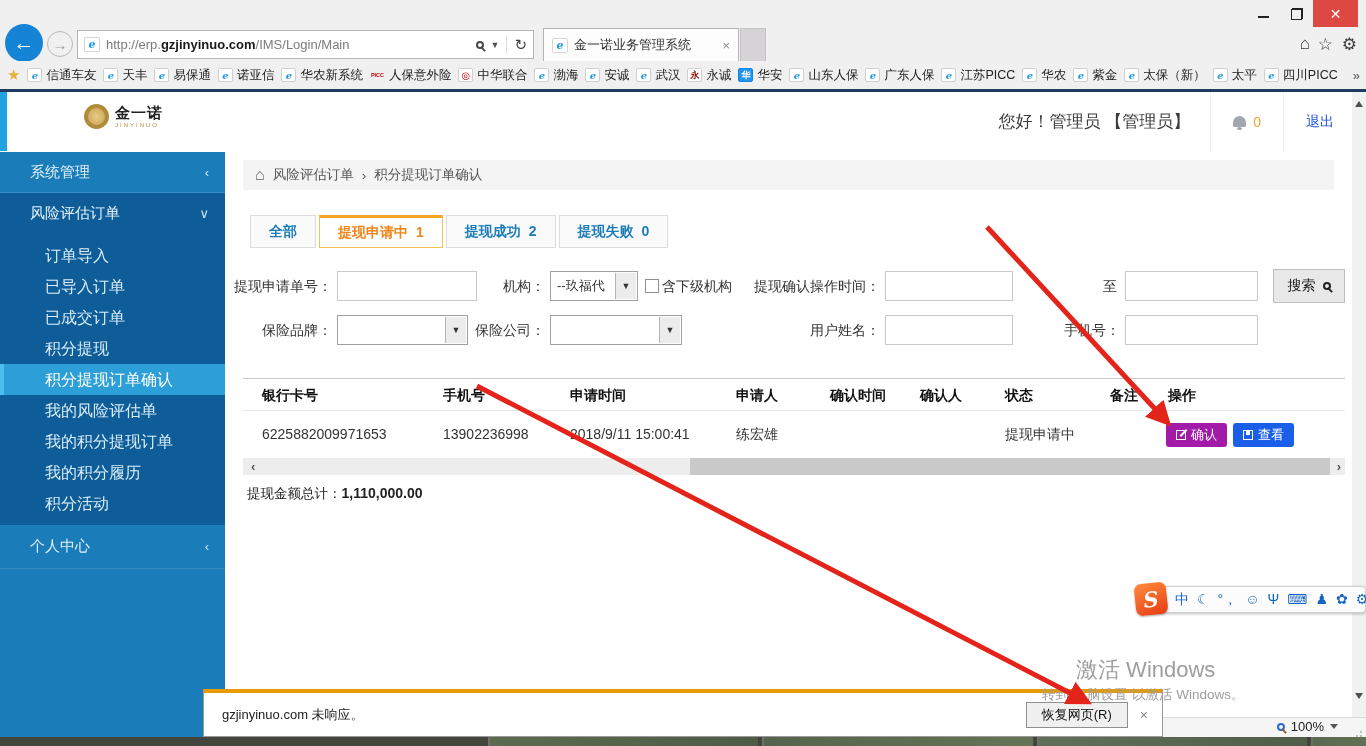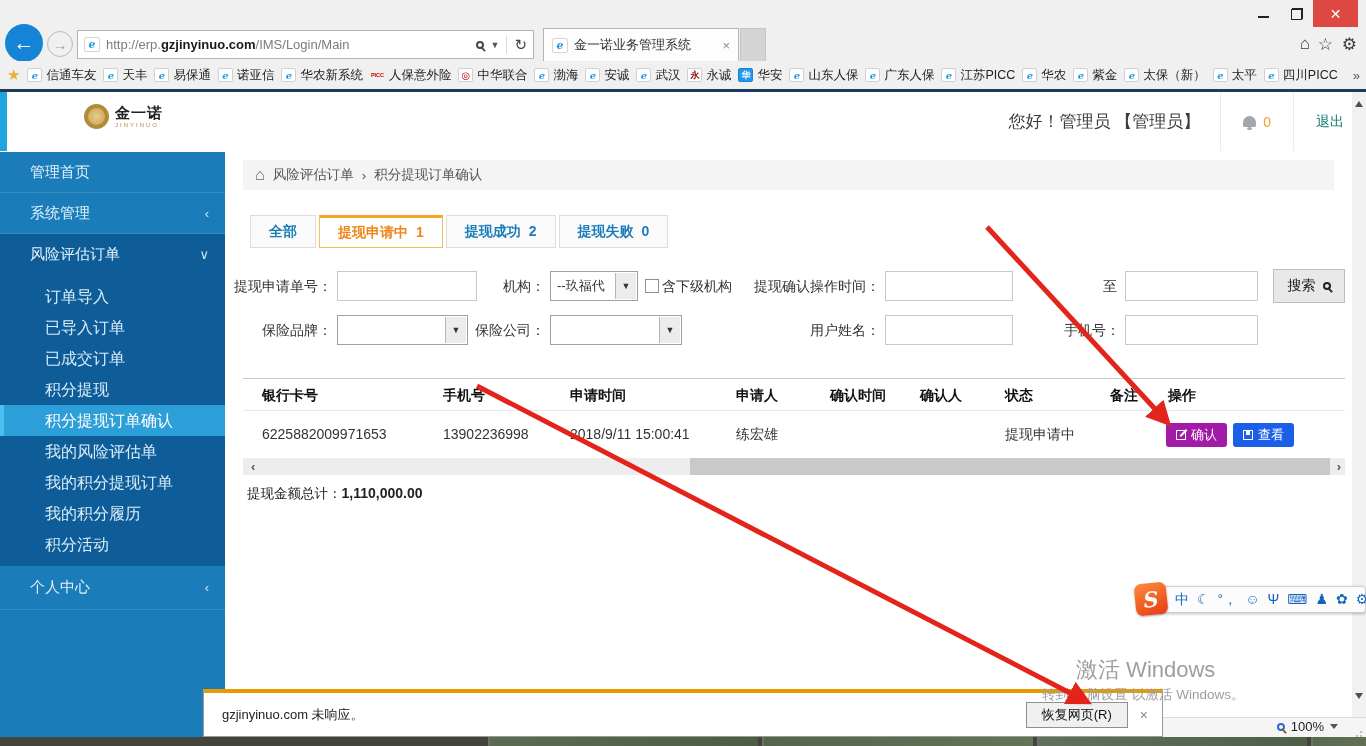--- a/index.html
+++ b/index.html
@@ -44,34 +44,34 @@
   .fi-zh { color:#c40000; font-style:normal; font-size:10px; }
   .fi-yc { color:#8b0000; font-style:normal; font-size:9px; font-family:"Liberation Sans",sans-serif; }
   .fi-ha { background:#2196f0; border-color:#1a84d6; color:#fff; font:700 9px "Liberation Sans",sans-serif; }
   .fav-more { margin-left:auto; margin-right:6px; color:#555; font-size:13px; }
 
   .bluebar { position:absolute; top:89px; left:0; width:1366px; height:3px; background:#1d3a5f; }
 
   
   .page { position:absolute; top:92px; left:0; width:1366px; height:645px; background:#fff; }
   .cyan-strip { position:absolute; left:0; top:0; width:7px; height:59px; background:#1fa3e1; }
-  .app-hdr { position:absolute; left:7px; top:0; right:0; height:59px; background:#fff; }
+  .app-hdr { position:absolute; left:7px; top:0; right:10px; height:59px; background:#fff; }
   .logo { position:absolute; left:77px; top:12px; display:flex; align-items:center; gap:6px; }
   .logo-ic { width:25px; height:25px; border-radius:50%; border:4px solid #b08c3a; background:radial-gradient(#e8cc8a,#c8a14e); }
   .logo-txt { display:flex; flex-direction:column; line-height:1; }
   .logo-cn { font-size:15px; font-weight:700; color:#222; letter-spacing:1px; }
   .logo-sub { font-size:6px; color:#b08c3a; letter-spacing:2px; margin-top:2px; }
   .hdr-right { position:absolute; right:8px; top:0; height:59px; display:flex; align-items:center; }
   .greeting { font-size:17px; color:#3c3c3c; margin-right:20px; }
   .hdr-sep { width:1px; height:59px; background:#ececec; }
   .bell-wrap { display:flex; align-items:center; gap:7px; margin:0 22px; }
   .bell { width:13px; height:11px; background:#a2a7ad; border-radius:7px 7px 2px 2px; position:relative; }
   .bell::after { content:''; position:absolute; left:4px; bottom:-3px; width:5px; height:3px; border-radius:50%; background:#a2a7ad; }
   .bell-count { color:#f0a030; font-size:14px; }
-  .logout { font-size:14px; color:#0f766e; margin-left:22px; margin-right:14px; }
+  .logout { font-size:14px; color:#1d4ed8; margin-left:22px; margin-right:14px; }
 
   
   .sidebar { position:absolute; left:0; top:60px; width:225px; height:585px; background:#1b7cba; }
   .sb-head { height:36px; border-top:4px solid #1164a0; display:flex; align-items:center; padding:0 10px 0 14px; }
   .sb-title { font-size:20px; color:#b7d6ea; letter-spacing:2px; }
   .sb-burger { margin-left:auto; width:27px; height:26px; background:#1569a9; display:flex; flex-direction:column; justify-content:center; gap:3px; align-items:center; }
   .sb-burger i { display:block; width:15px; border-bottom:2px solid #9fc9e4; }
   .sb-item { height:41px; display:flex; align-items:center; padding:0 16px 0 30px; color:#e2f1fa; font-size:15px; border-bottom:1px solid rgba(255,255,255,0.12); }
   .sb-item .chev { margin-left:auto; font-size:13px; color:#cde6f5; }
   .sb-item.expanded { background:#0e5d99; border-bottom:none; }
@@ -292,23 +292,20 @@
       <span class="bell-wrap">
         <span class="bell"></span>
         <span class="bell-count">0</span>
       </span>
       <span class="hdr-sep"></span>
       <span class="logout">退出</span>
     </div>
   </div>
 
   <div class="sidebar">
-    <div class="sb-item">
-      <span>管理首页</span>
-    </div>
     <div class="sb-item">
       <span>系统管理</span>
       <span class="chev">‹</span>
     </div>
     <div class="sb-item expanded">
       <span>风险评估订单</span>
       <span class="chev">∨</span>
     </div>
     <div class="sb-sub">
       <div class="sb-subitem">订单导入</div>

